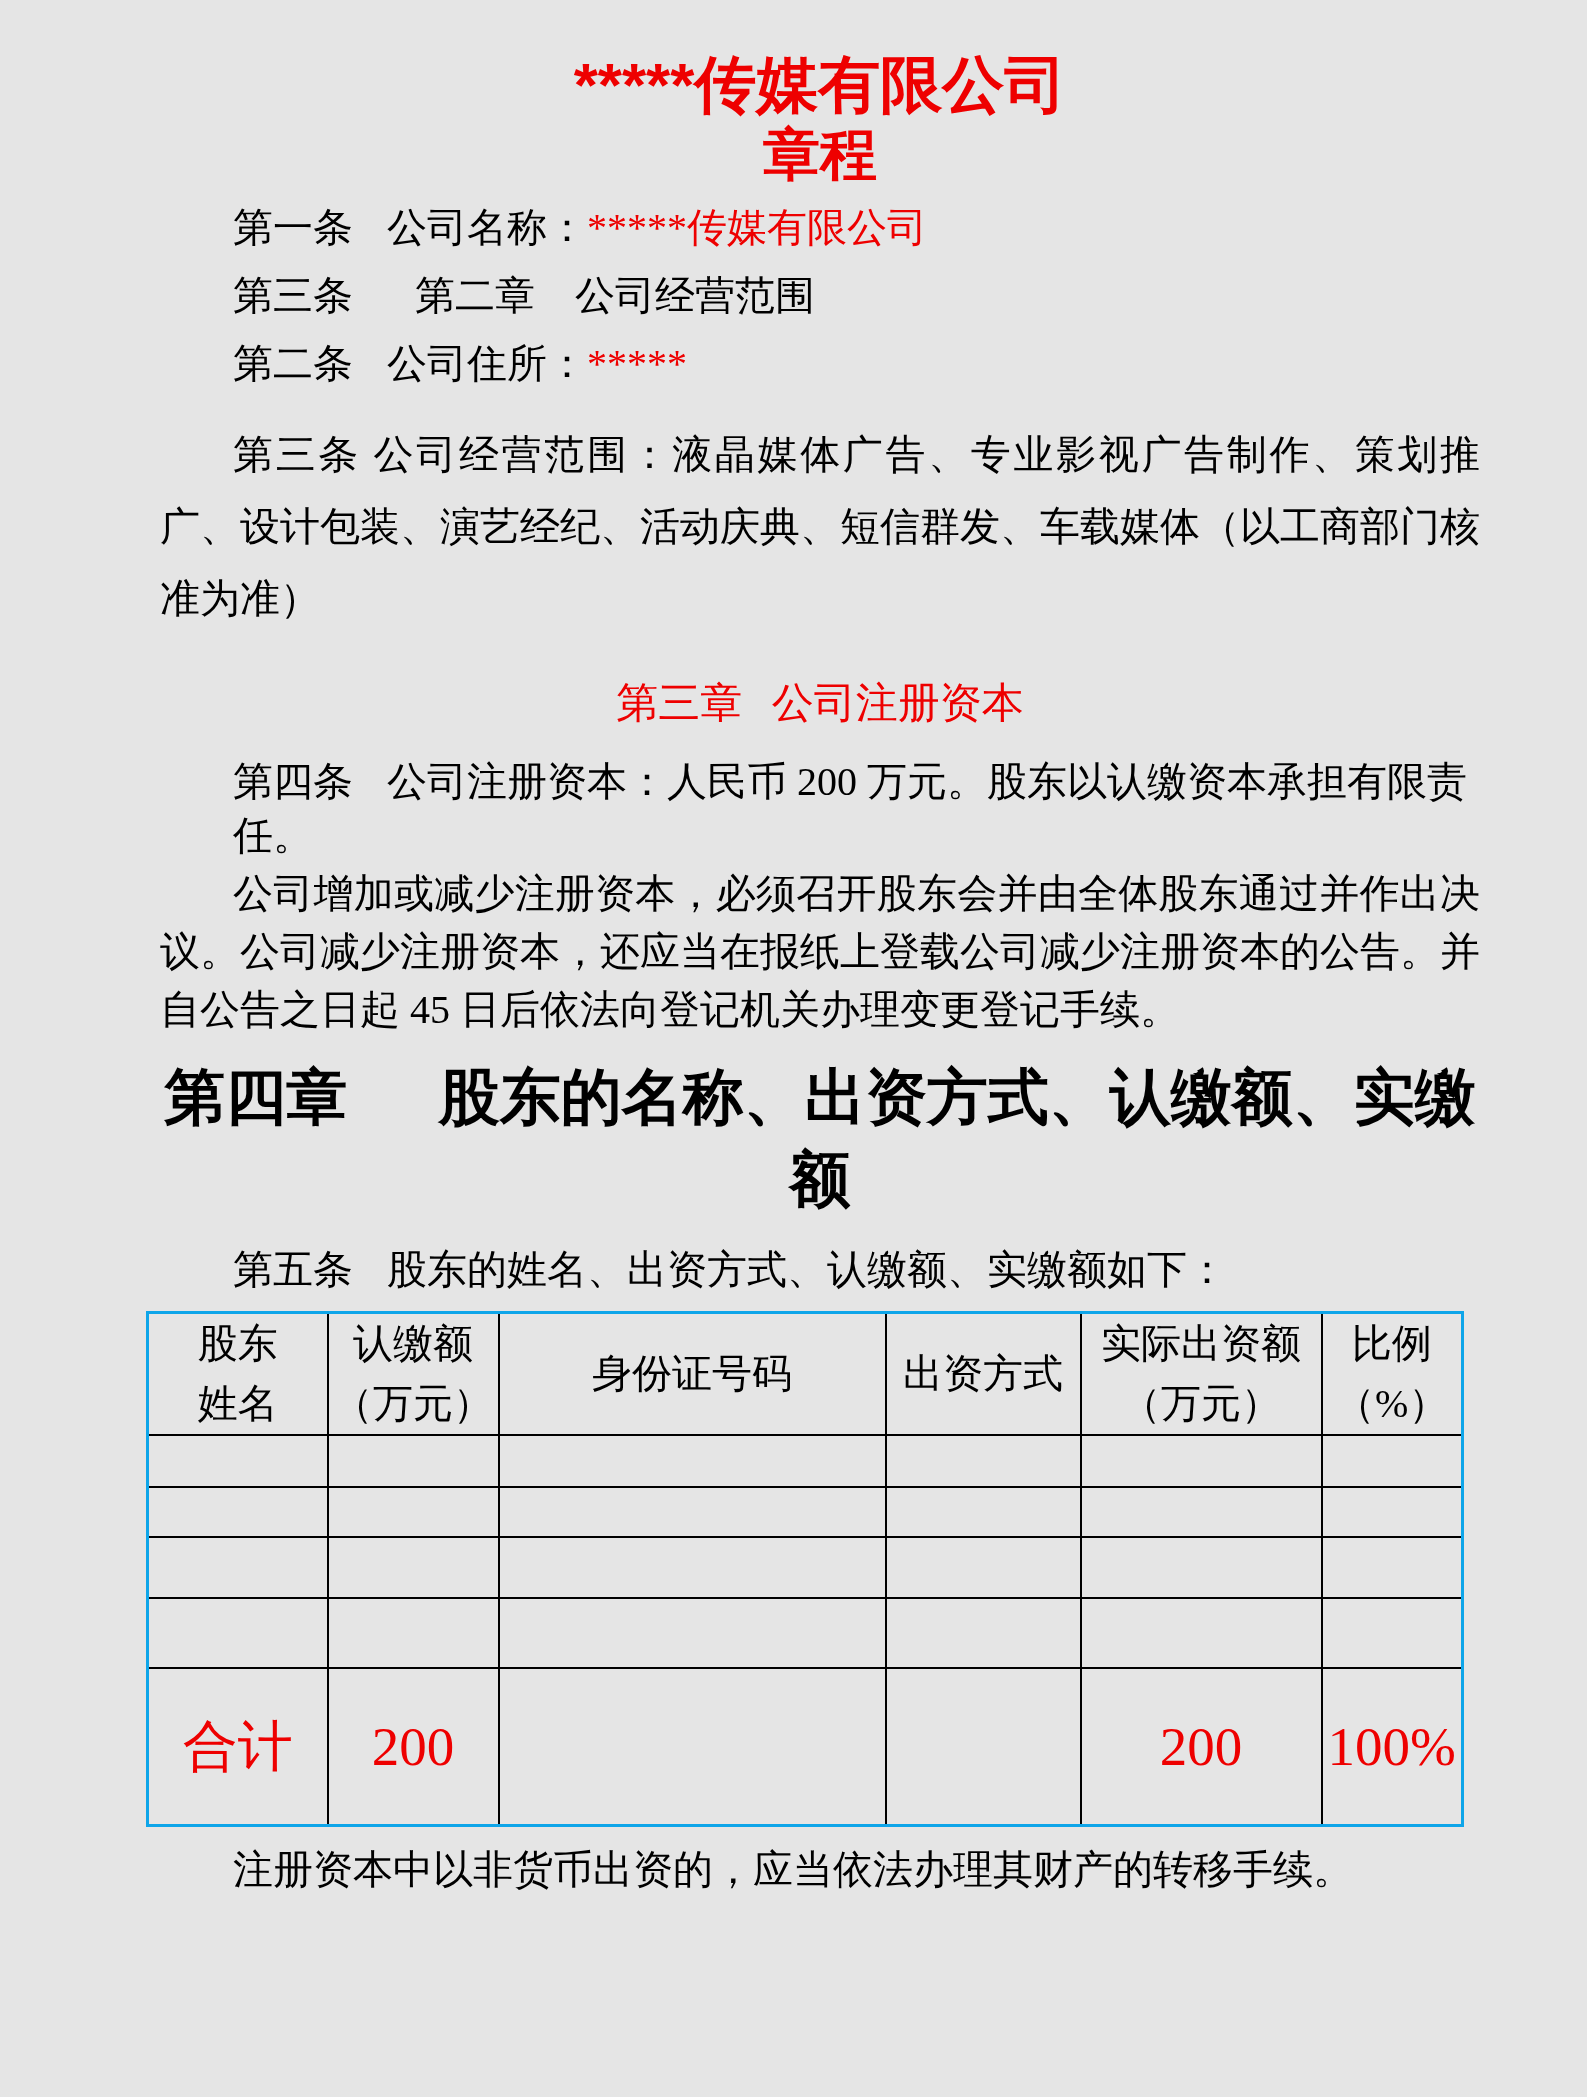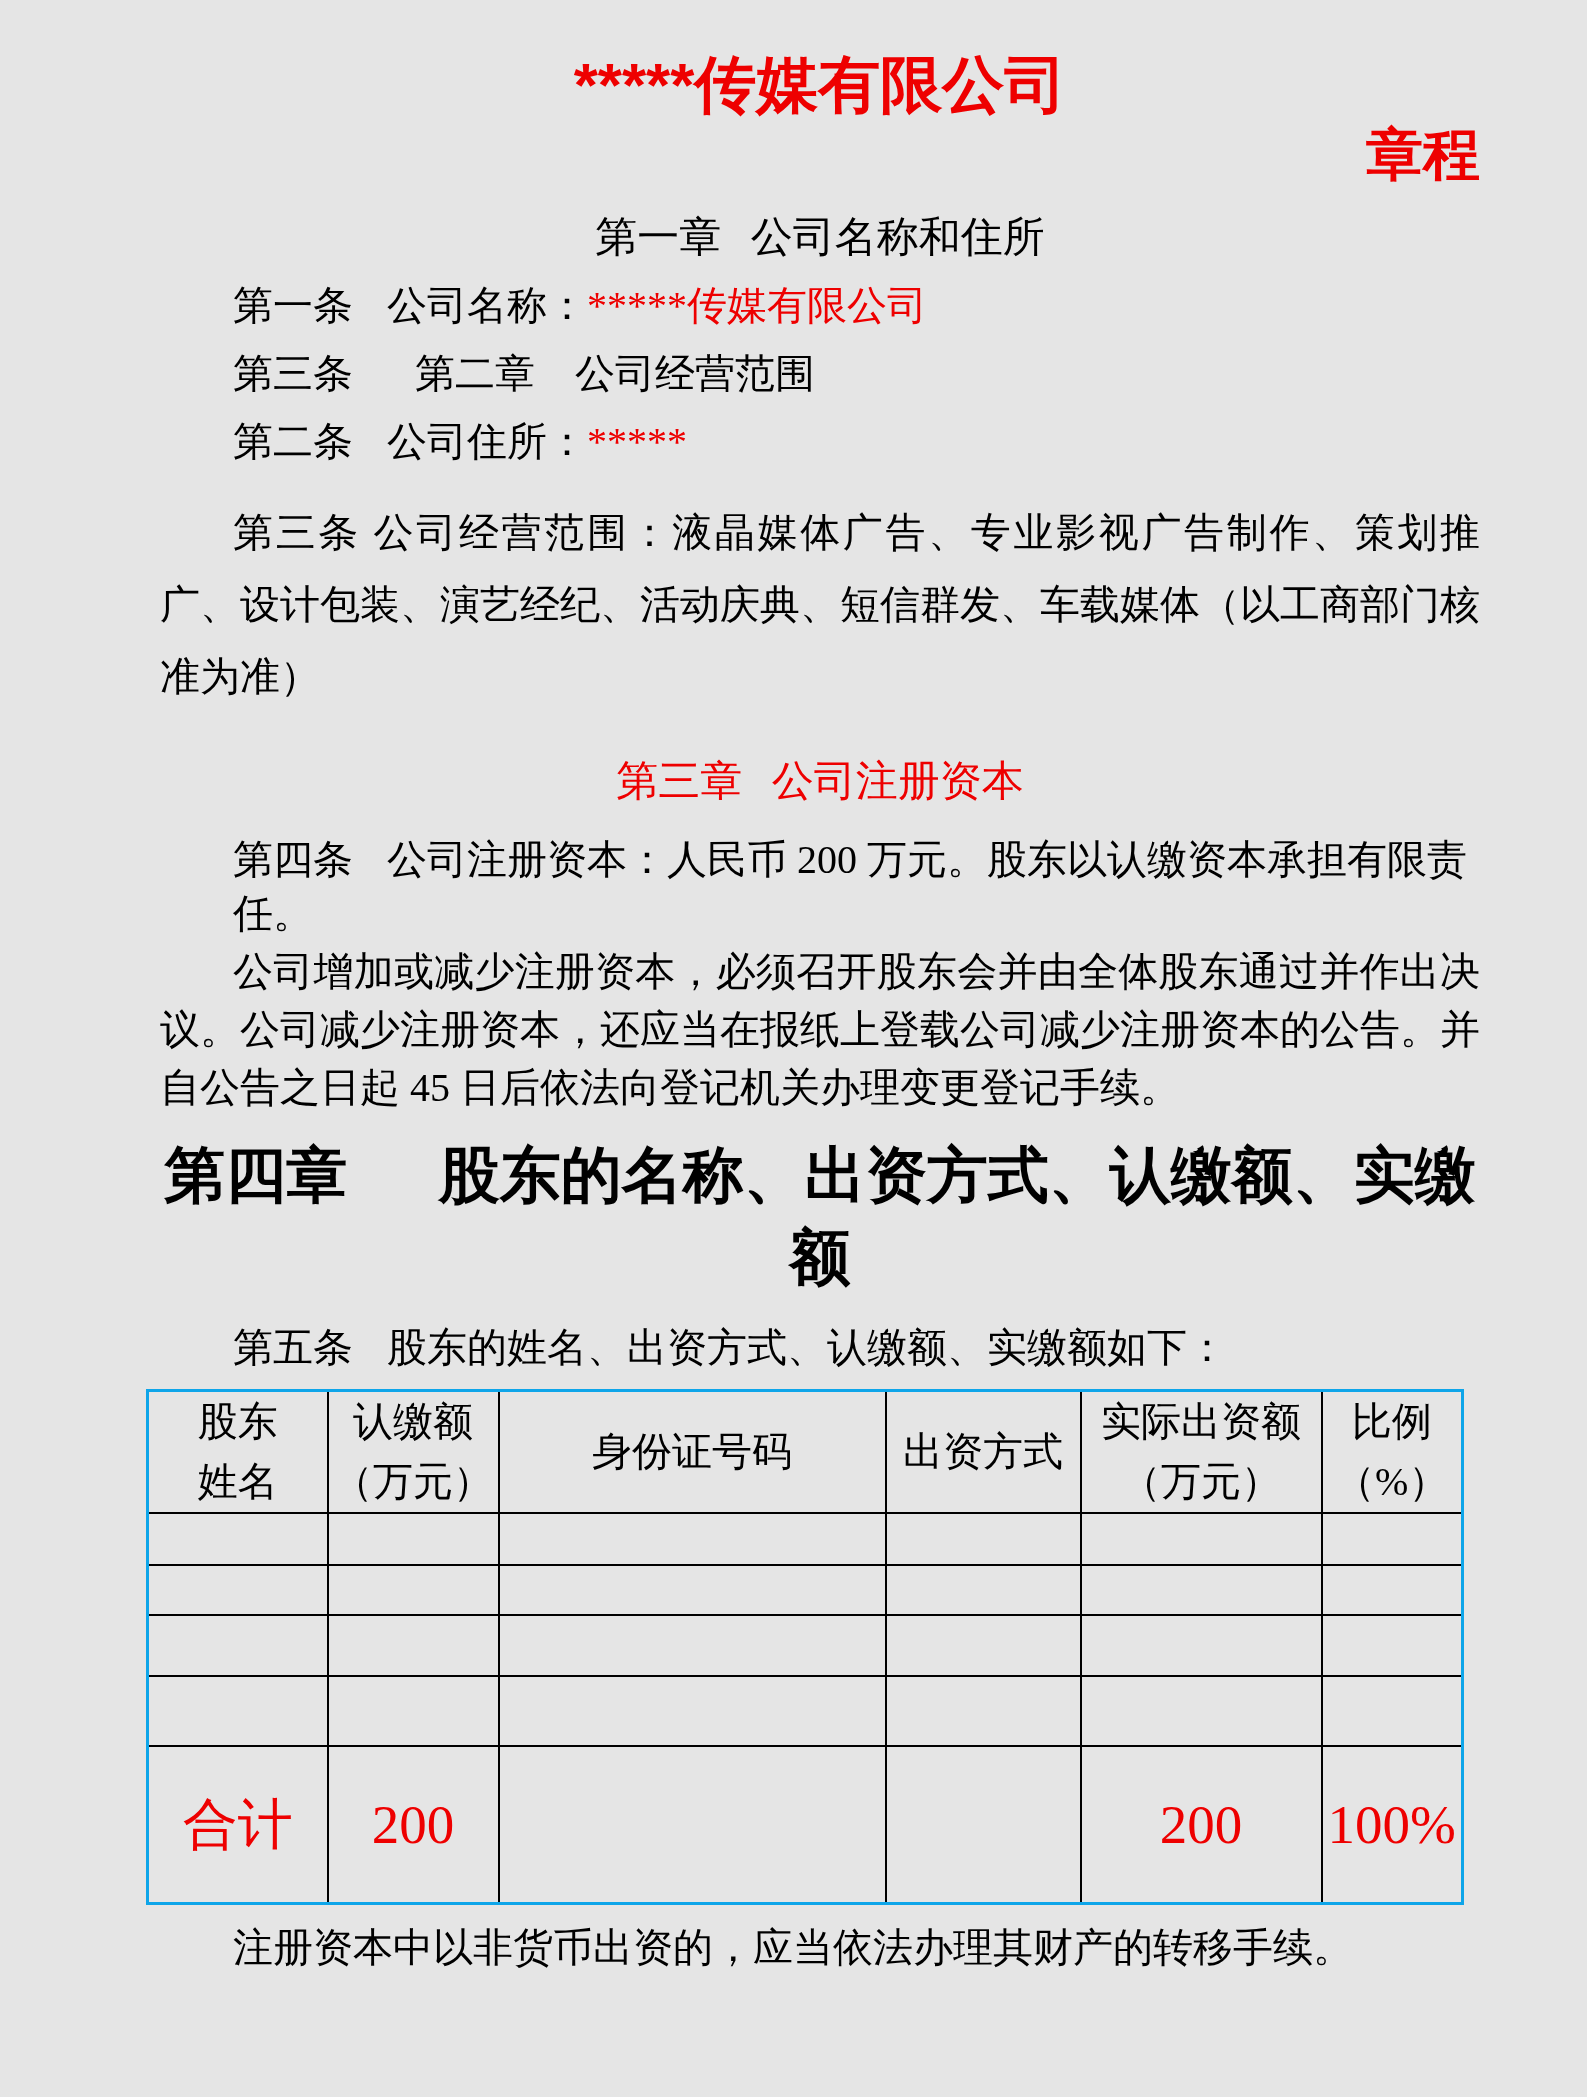--- a/index.html
+++ b/index.html
@@ -15,21 +15,21 @@
     padding:50px 107px 0 160px;
   }
   .red  { color:#EE0000; }
 
   .doc-title {
     font-family:"Liberation Sans","DejaVu Sans",sans-serif;
     font-weight:bold; color:#EE0000;
     text-align:center; line-height:1.12;
   }
   .doc-title.t1 { font-size:62px; }
-  .doc-title.t2 { font-size:57px; margin-top:4px;text-align:right; }
+  .doc-title.t2 { font-size:57px; margin-top:4px; }
 
   .intro {
     margin-top:26px;
     line-height:1.32;
     text-align:justify;
     text-indent:82px;
   }
 
   .chap { text-align:center; }
   .chap.serif { font-size:42px; }
@@ -93,21 +93,20 @@
 </style>
 </head>
 <body>
 
 <div class="page">
 
   <div class="doc-title t1">*****传媒有限公司</div>
   <div class="doc-title t2">章程</div>
 
 
-  <div class="chap serif chap1"><span class="gap-s">第一章</span><span>公司名称和住所</span></div>
 
   <p class="art"><span class="alabel">第一条</span><span>公司名称：</span><span class="red">*****传媒有限公司</span></p>
 
   <p class="art"><span class="alabel wide">第三条</span><span>第二章　公司经营范围</span></p>
 
   <p class="art"><span class="alabel">第二条</span><span>公司住所：</span><span class="red">*****</span></p>
 
   <p class="scope">第三条 公司经营范围：液晶媒体广告、专业影视广告制作、策划推广、设计包装、演艺经纪、活动庆典、短信群发、车载媒体（以工商部门核准为准）</p>
 
   <div class="chap serif chap3 red"><span class="gap-s">第三章</span><span>公司注册资本</span></div>

